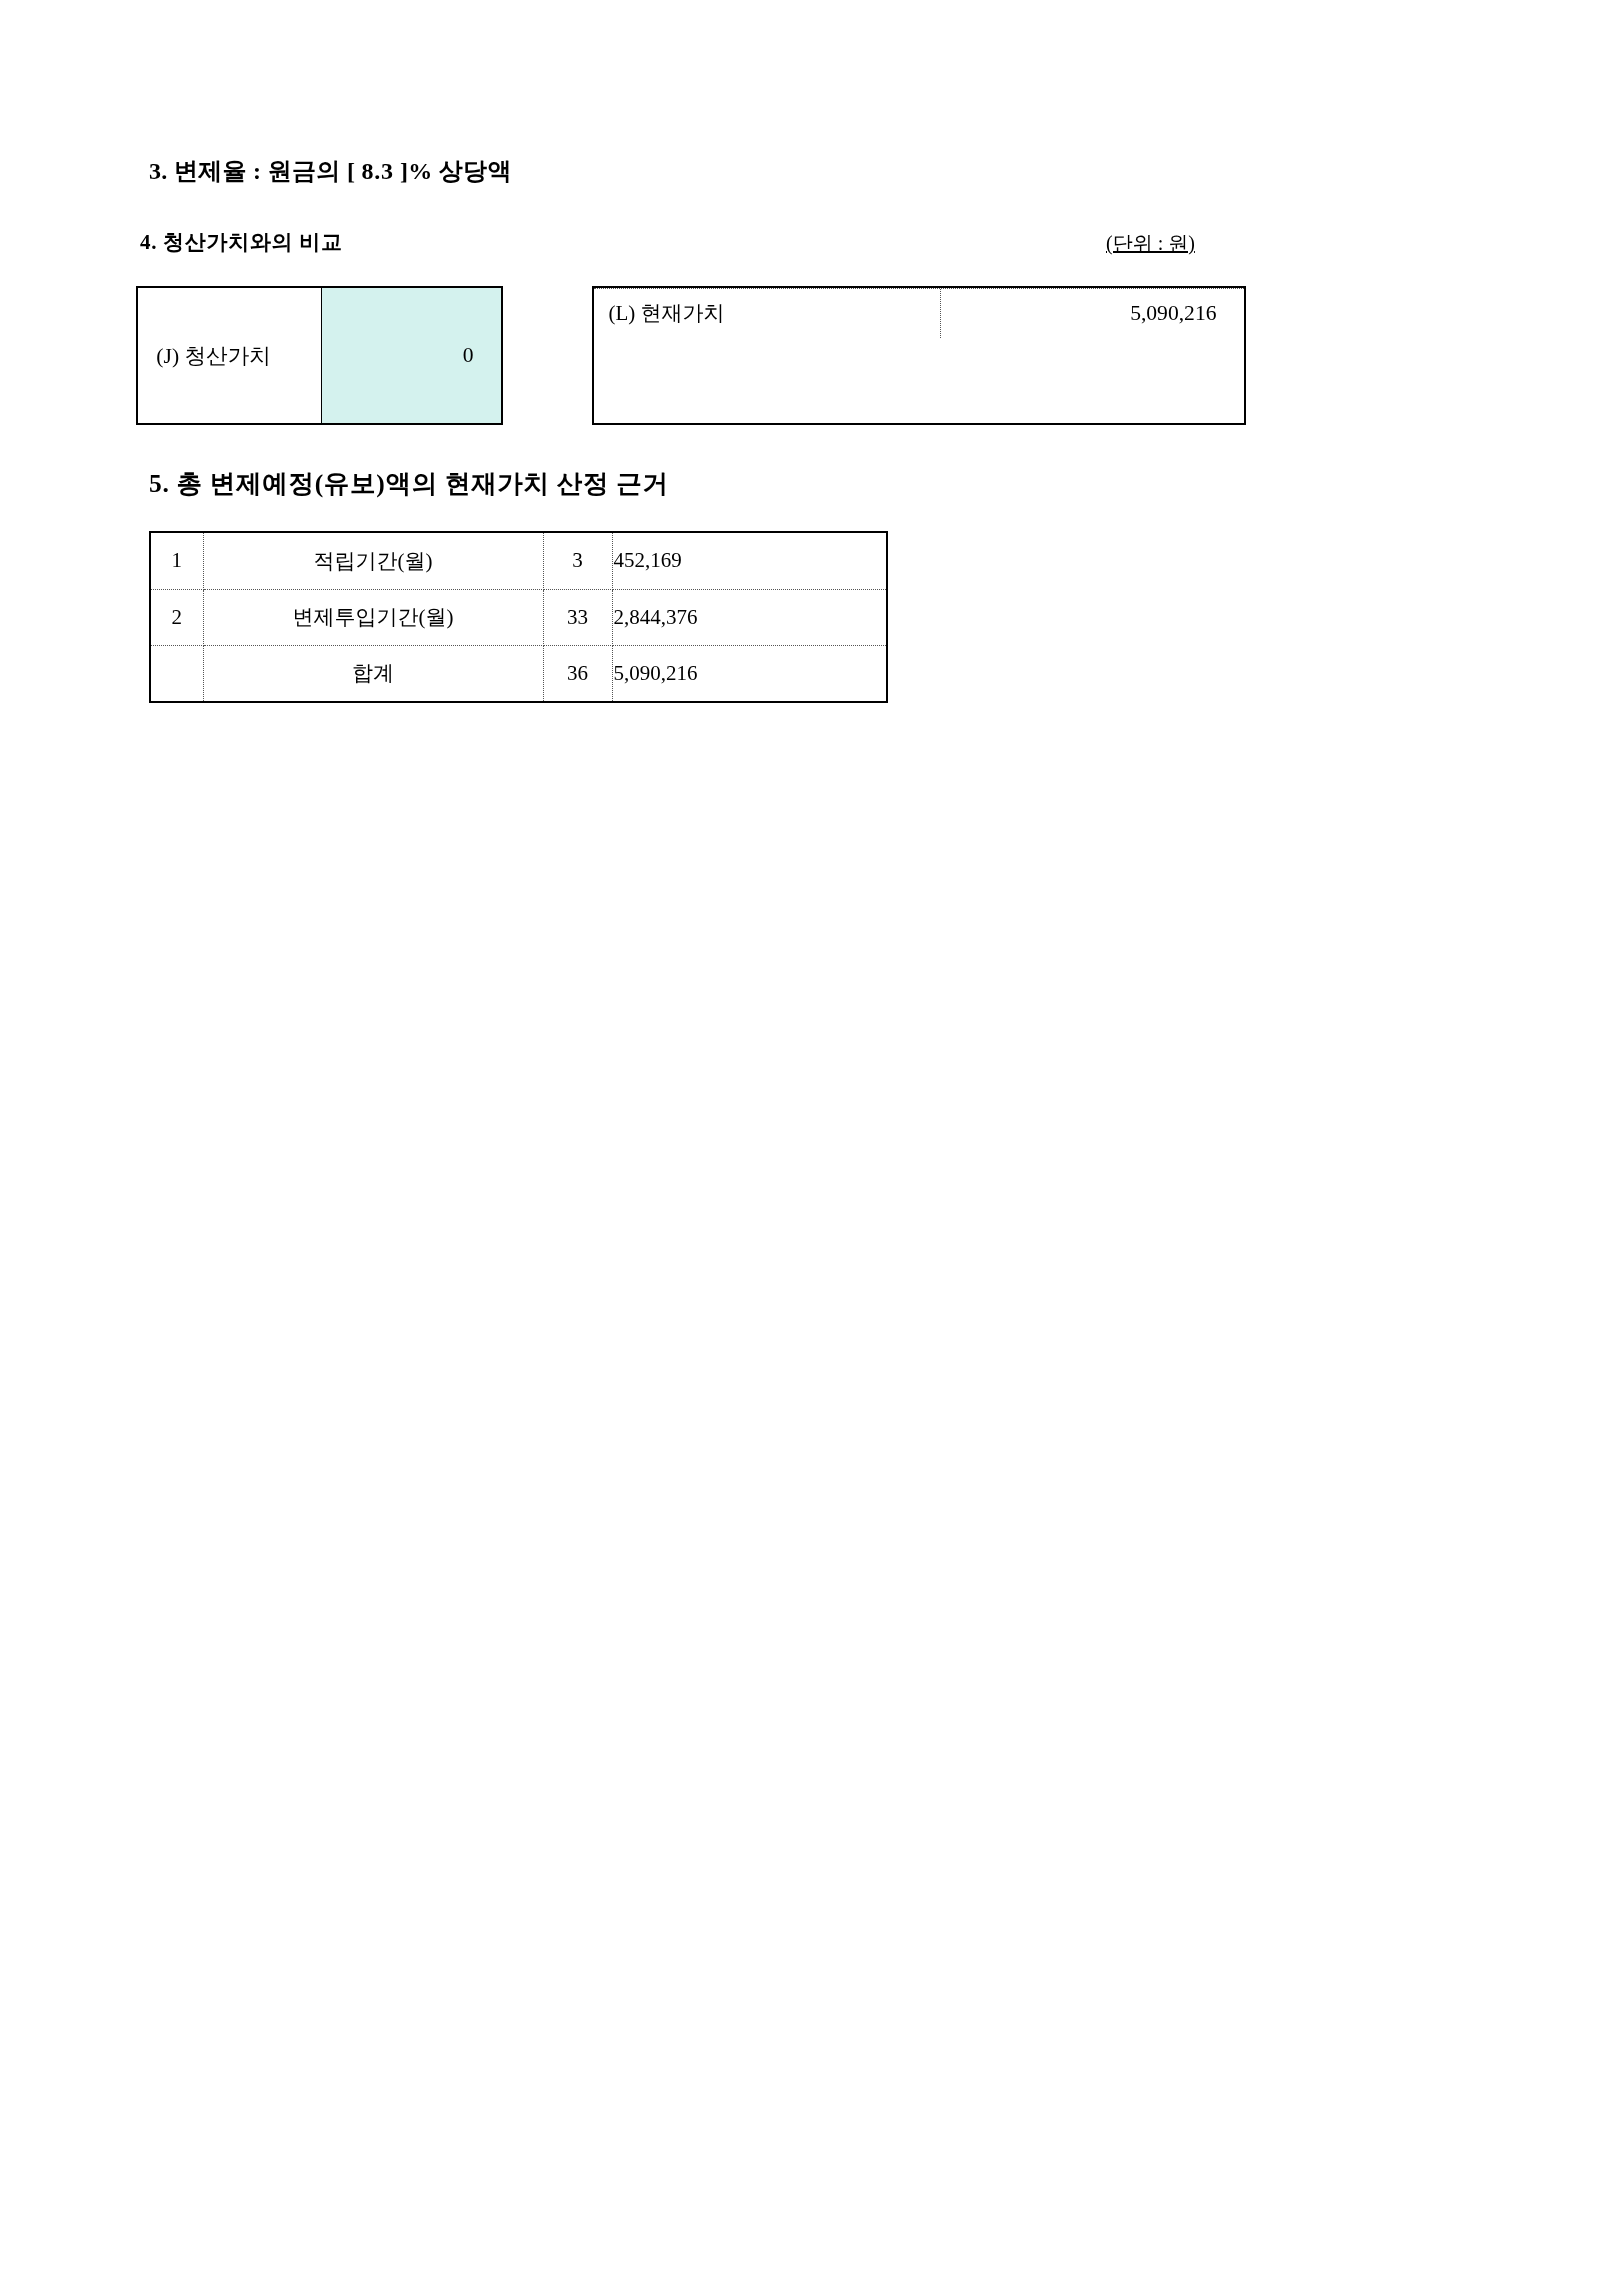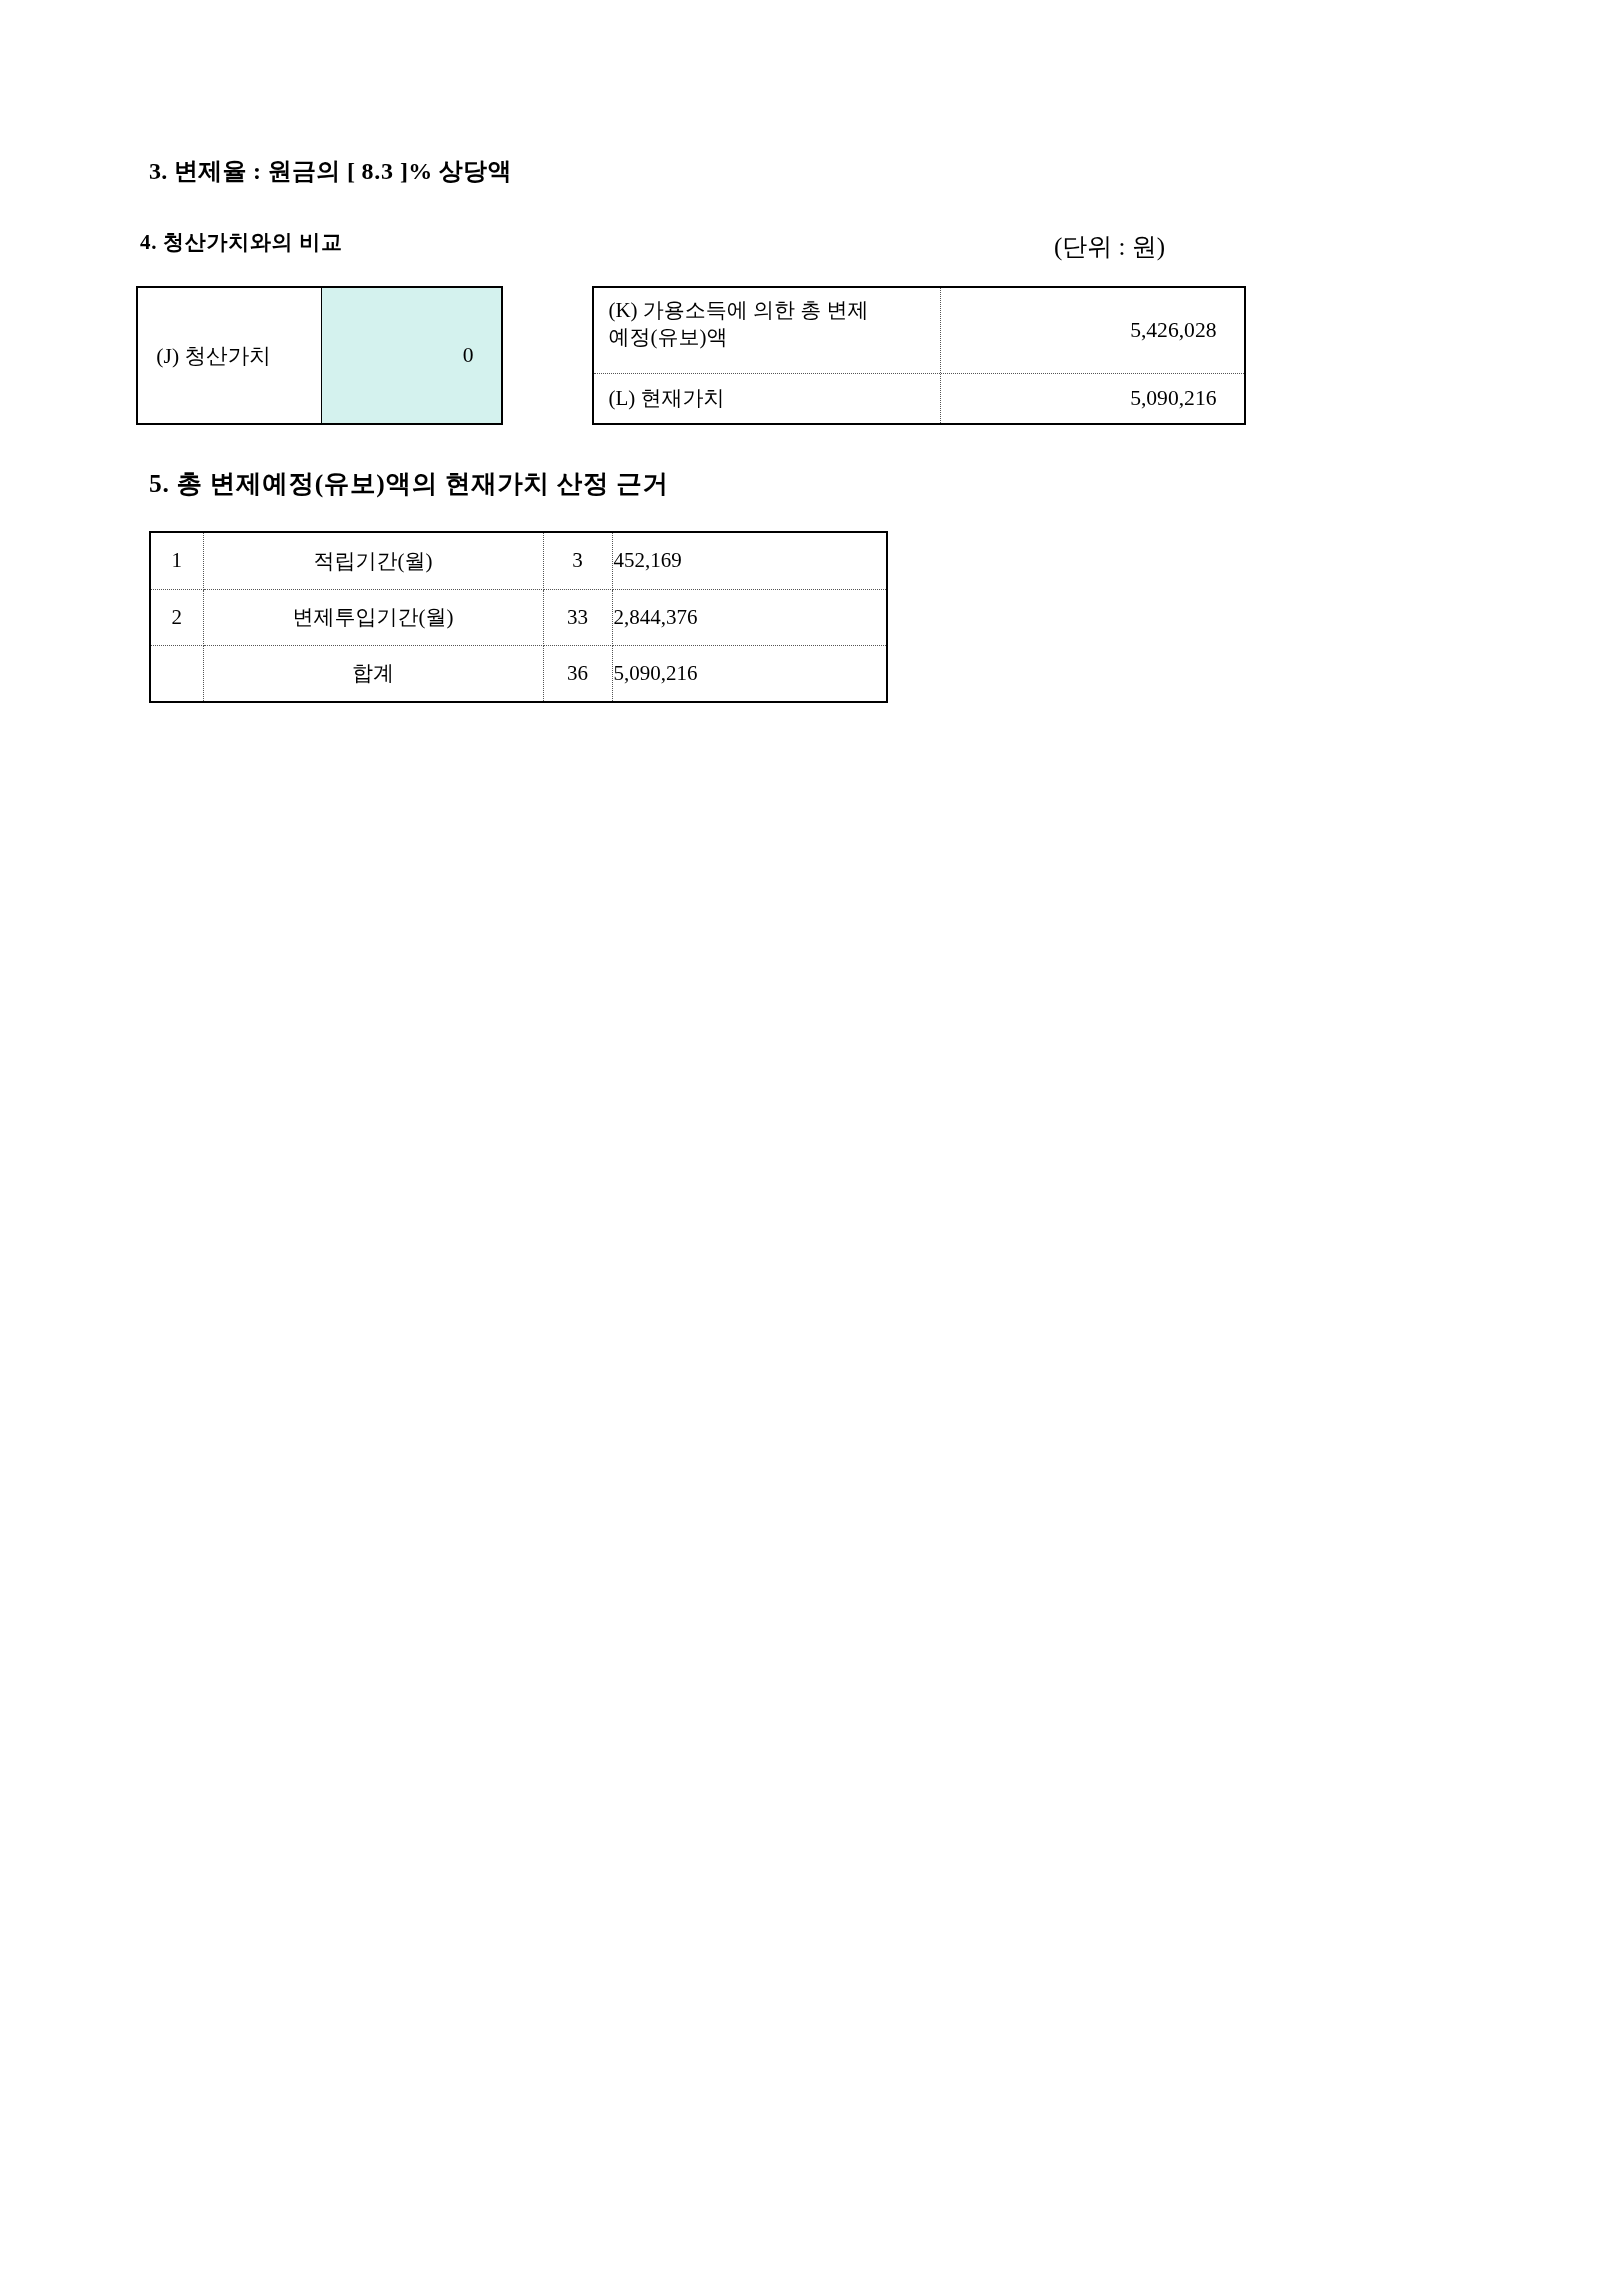--- a/index.html
+++ b/index.html
@@ -42,24 +42,25 @@
     position: absolute;
     left: 140px;
     top: 228px;
     font-size: 21px;
     font-weight: 700;
     letter-spacing: 0.7px;
     white-space: nowrap;
   }
   .unit-note {
     position: absolute;
-    left: 1054px;
+    left: 1106px;
     top: 230px;
-    font-size: 25px;
-    white-space: nowrap;
+    font-size: 20px;
+    white-space: nowrap;
+    text-decoration: underline;
   }
 
   
   .tbl-j {
     position: absolute;
     left: 136px;
     top: 286px;
     width: 367px;
     height: 139px;
     border: 2px solid #000;
@@ -194,27 +195,20 @@
 
   <div class="sec4-title">4. 청산가치와의 비교</div>
   <div class="unit-note">(단위 : 원)</div>
 
   <div class="tbl-j">
     <div class="cell-label">(J) 청산가치</div>
     <div class="cell-value">0</div>
   </div>
 
   <div class="tbl-kl">
-    <div class="row r1">
-      <div class="lab">
-        <span>(K) 가용소득에 의한 총 변제</span><br>
-        <span>예정(유보)액</span>
-      </div>
-      <div class="val">5,426,028</div>
-    </div>
     <div class="row r2">
       <div class="lab">(L) 현재가치</div>
       <div class="val">5,090,216</div>
     </div>
   </div>
 
   <div class="sec5-title">5. 총 변제예정(유보)액의 현재가치 산정 근거</div>
 
   <div class="tbl-basis">
     <table>

